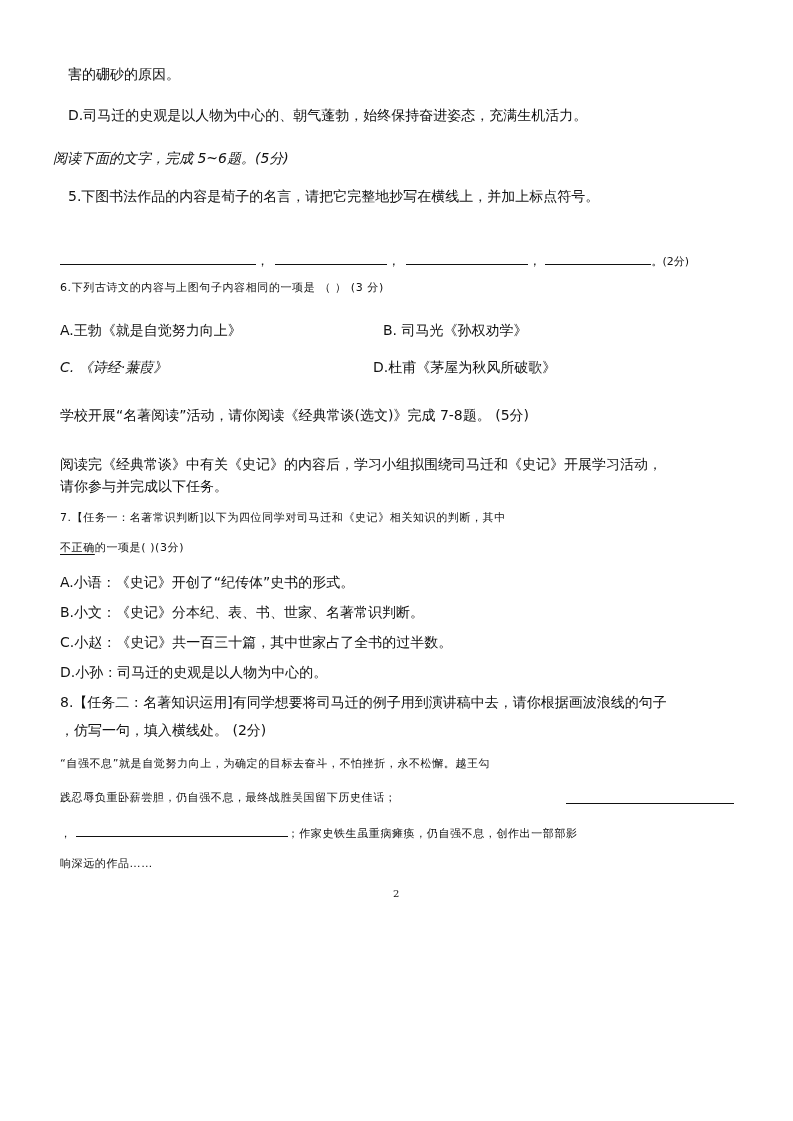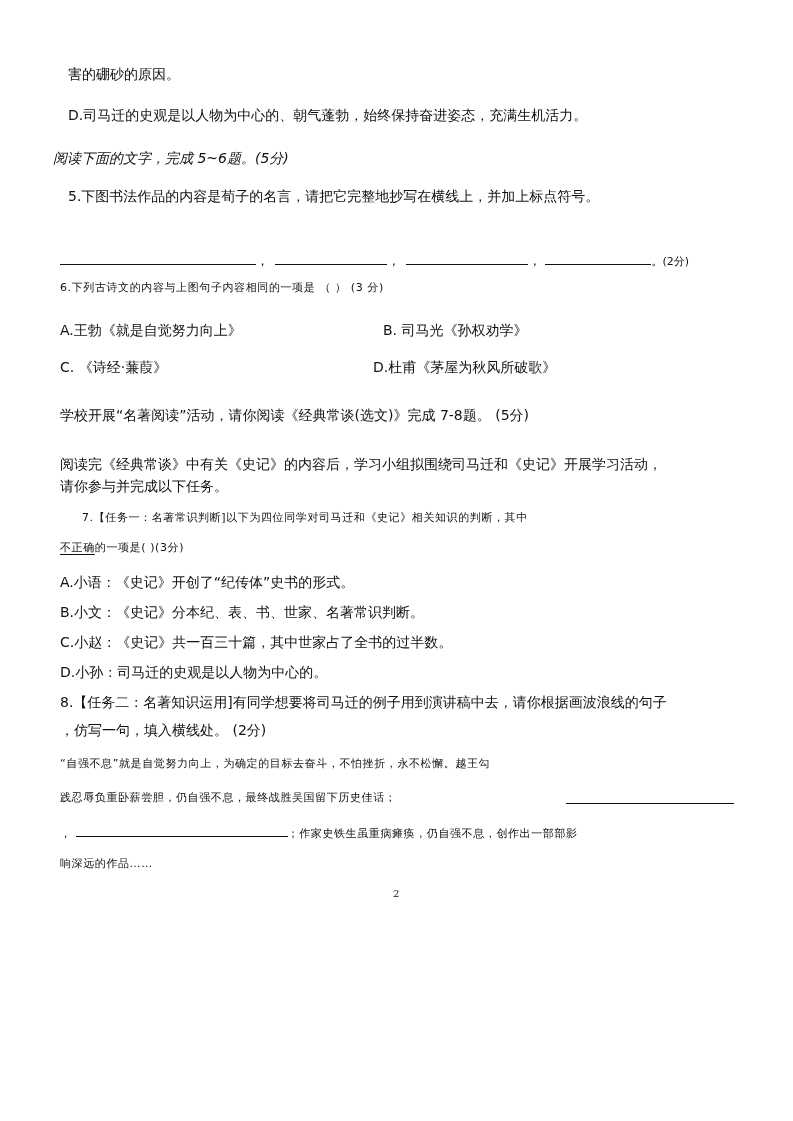--- a/index.html
+++ b/index.html
@@ -56,28 +56,28 @@
     <span class="blank" style="width:196px;"></span><span>，</span>
     <span class="blank" style="width:112px; margin-left:2px;"></span><span>，</span>
     <span class="blank" style="width:122px; margin-left:2px;"></span><span>，</span>
     <span class="blank" style="width:106px;"></span><span style="font-size:11px;">。(2分)</span>
   </div>
 
   <div class="line big" style="left:60px; top:278px;">6.下列古诗文的内容与上图句子内容相同的一项是 （    ） (3 分)</div>
 
   <div class="line" style="left:60px; top:320px;">A.王勃《就是自觉努力向上》</div>
   <div class="line" style="left:383px; top:320px;">B. 司马光《孙权劝学》</div>
-  <div class="line" style="left:60px; top:357px;">C. 《诗经·蒹葭》</div>
+  <div class="line" style="left:60px; top:357px;font-style:italic;">C. 《诗经·蒹葭》</div>
   <div class="line" style="left:373px; top:357px;">D.杜甫《茅屋为秋风所破歌》</div>
 
   <div class="line" style="left:60px; top:405px;">学校开展“名著阅读”活动，请你阅读《经典常谈(选文)》完成 7-8题。  (5分)</div>
   <div class="line" style="left:60px; top:454px;">阅读完《经典常谈》中有关《史记》的内容后，学习小组拟围绕司马迁和《史记》开展学习活动，</div>
   <div class="line" style="left:60px; top:476px;">请你参与并完成以下任务。</div>
 
-  <div class="line big" style="left:60px; top:508px;margin-left:22px;">7.【任务一：名著常识判断]以下为四位同学对司马迁和《史记》相关知识的判断，其中</div>
+  <div class="line big" style="left:60px; top:508px;">7.【任务一：名著常识判断]以下为四位同学对司马迁和《史记》相关知识的判断，其中</div>
   <div class="line big" style="left:60px; top:538px;">
     <span class="ul">不正确</span><span>的一项是(  )(3分)</span>
   </div>
 
   <div class="line" style="left:60px; top:572px;">A.小语：《史记》开创了“纪传体”史书的形式。</div>
   <div class="line" style="left:60px; top:602px;">B.小文：《史记》分本纪、表、书、世家、名著常识判断。</div>
   <div class="line" style="left:60px; top:632px;">C.小赵：《史记》共一百三十篇，其中世家占了全书的过半数。</div>
   <div class="line" style="left:60px; top:662px;">D.小孙：司马迁的史观是以人物为中心的。</div>
 
   <div class="line" style="left:60px; top:692px;">8.【任务二：名著知识运用]有同学想要将司马迁的例子用到演讲稿中去，请你根据画波浪线的句子</div>

